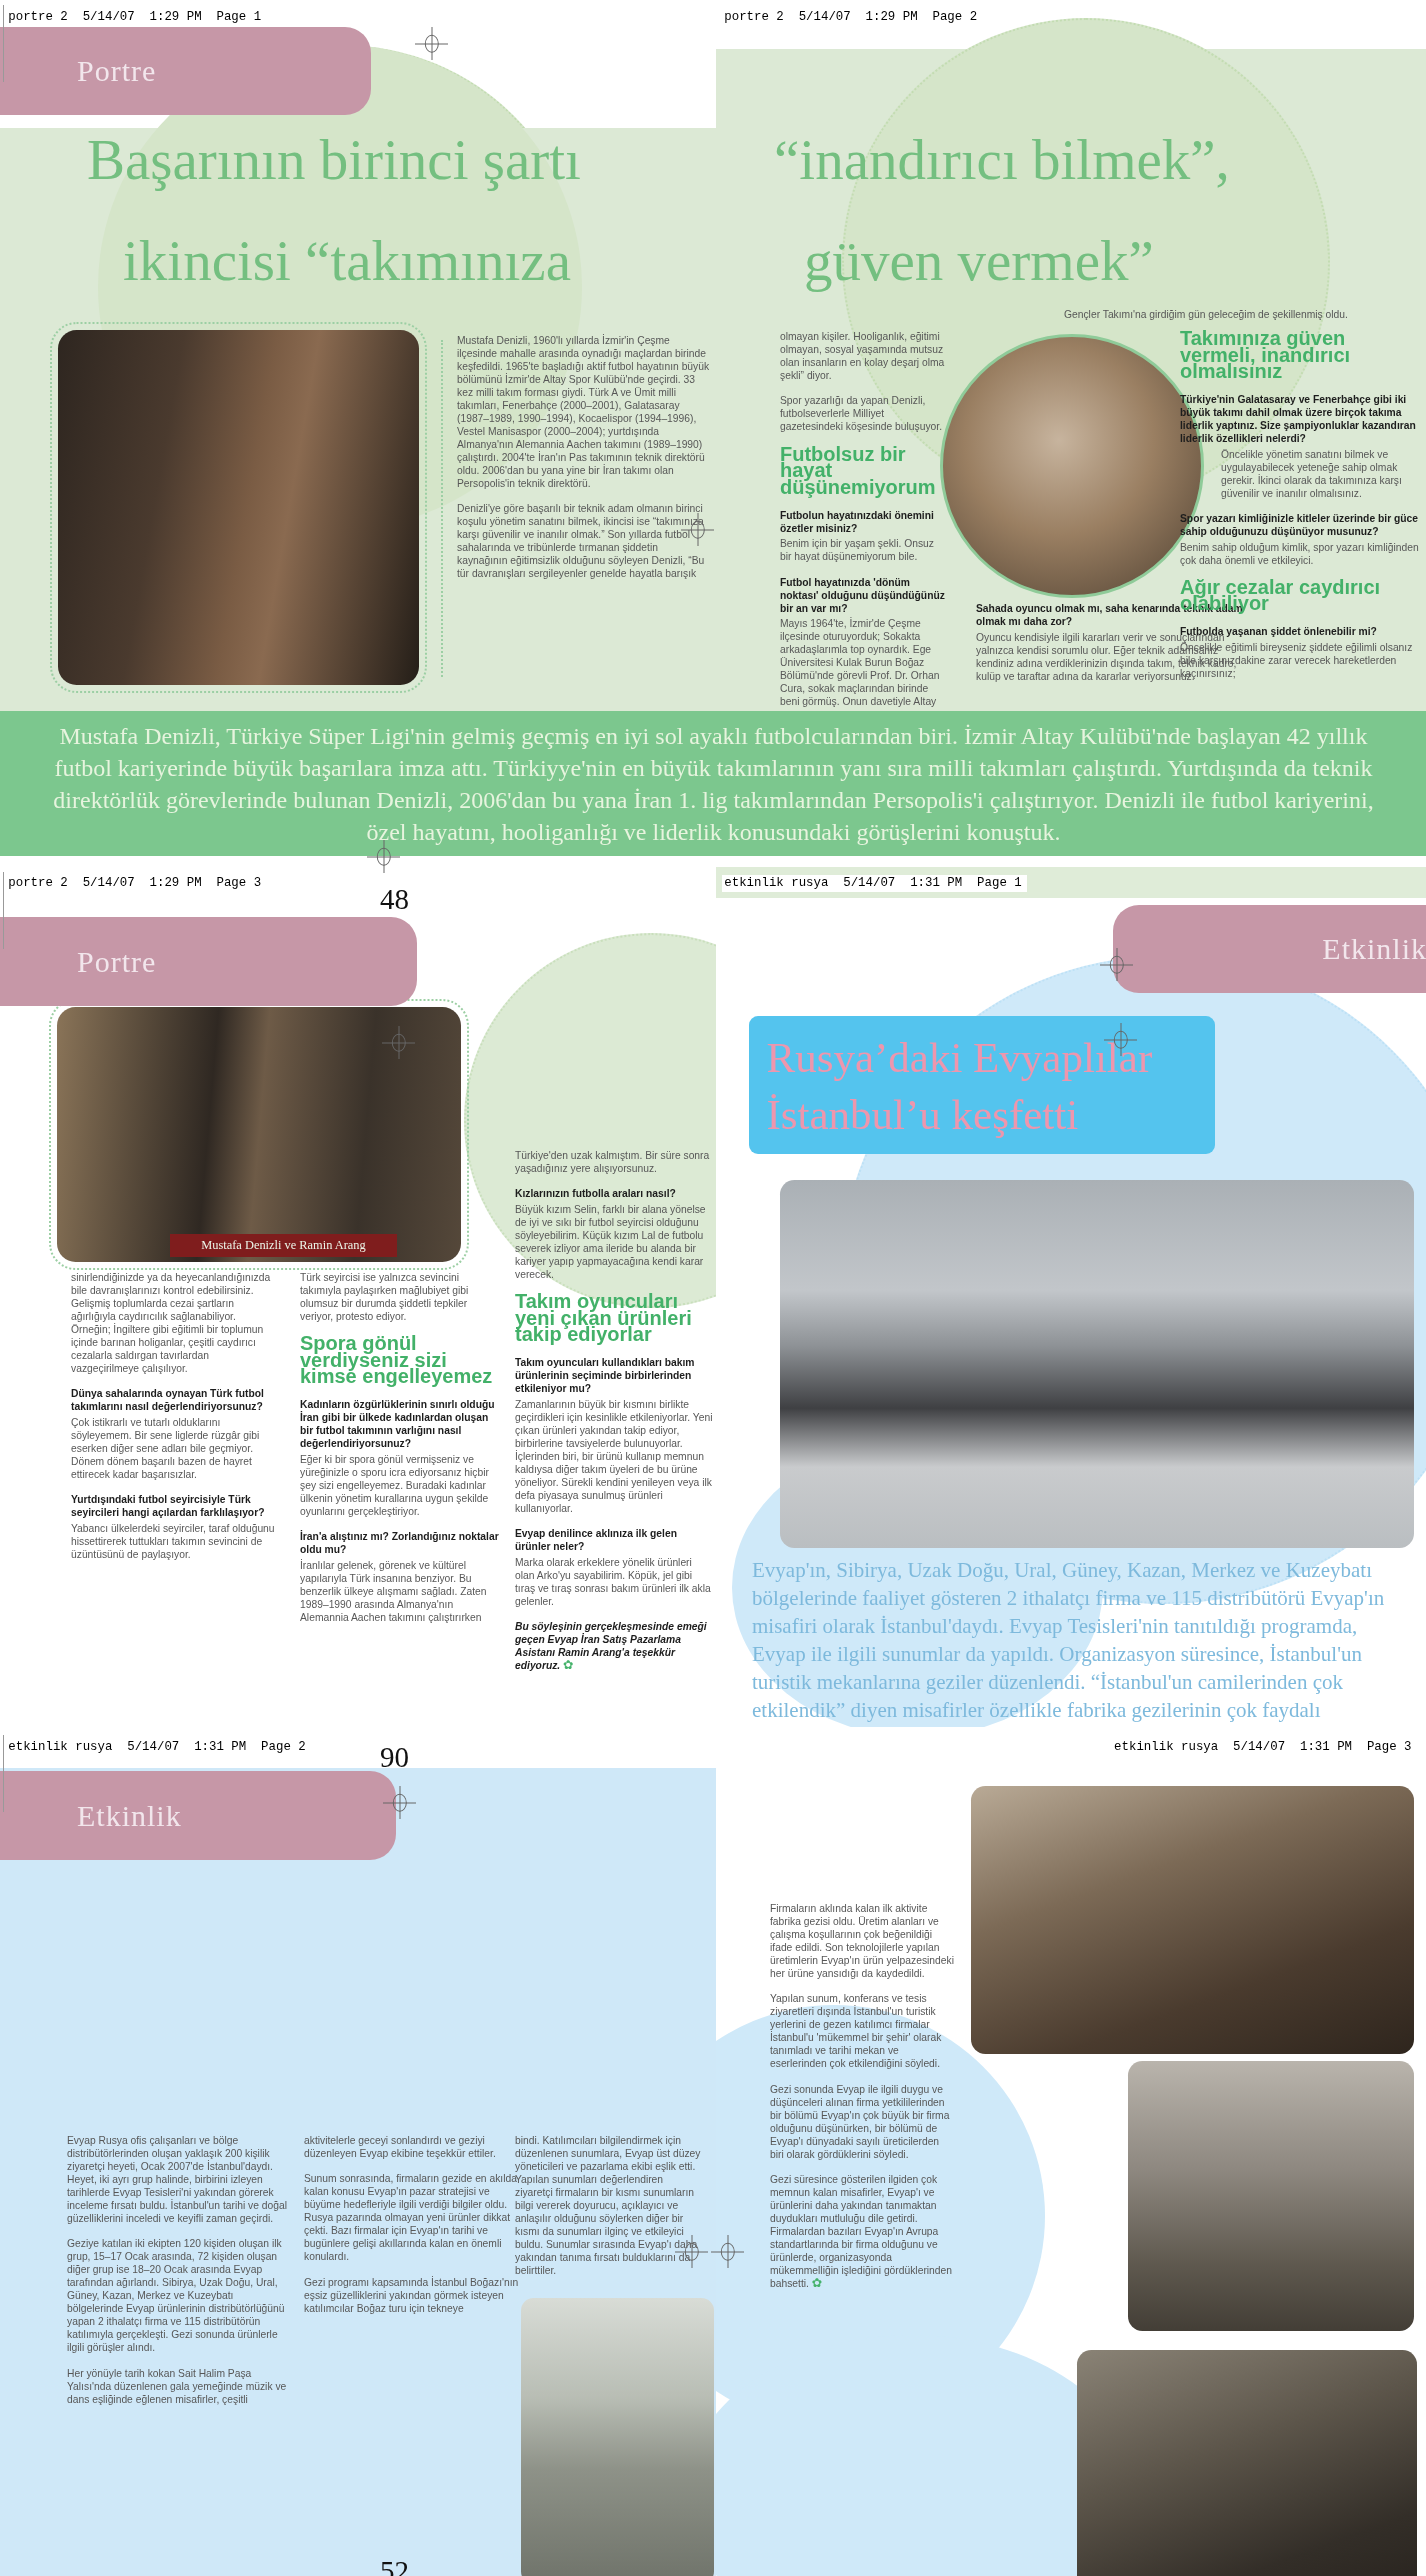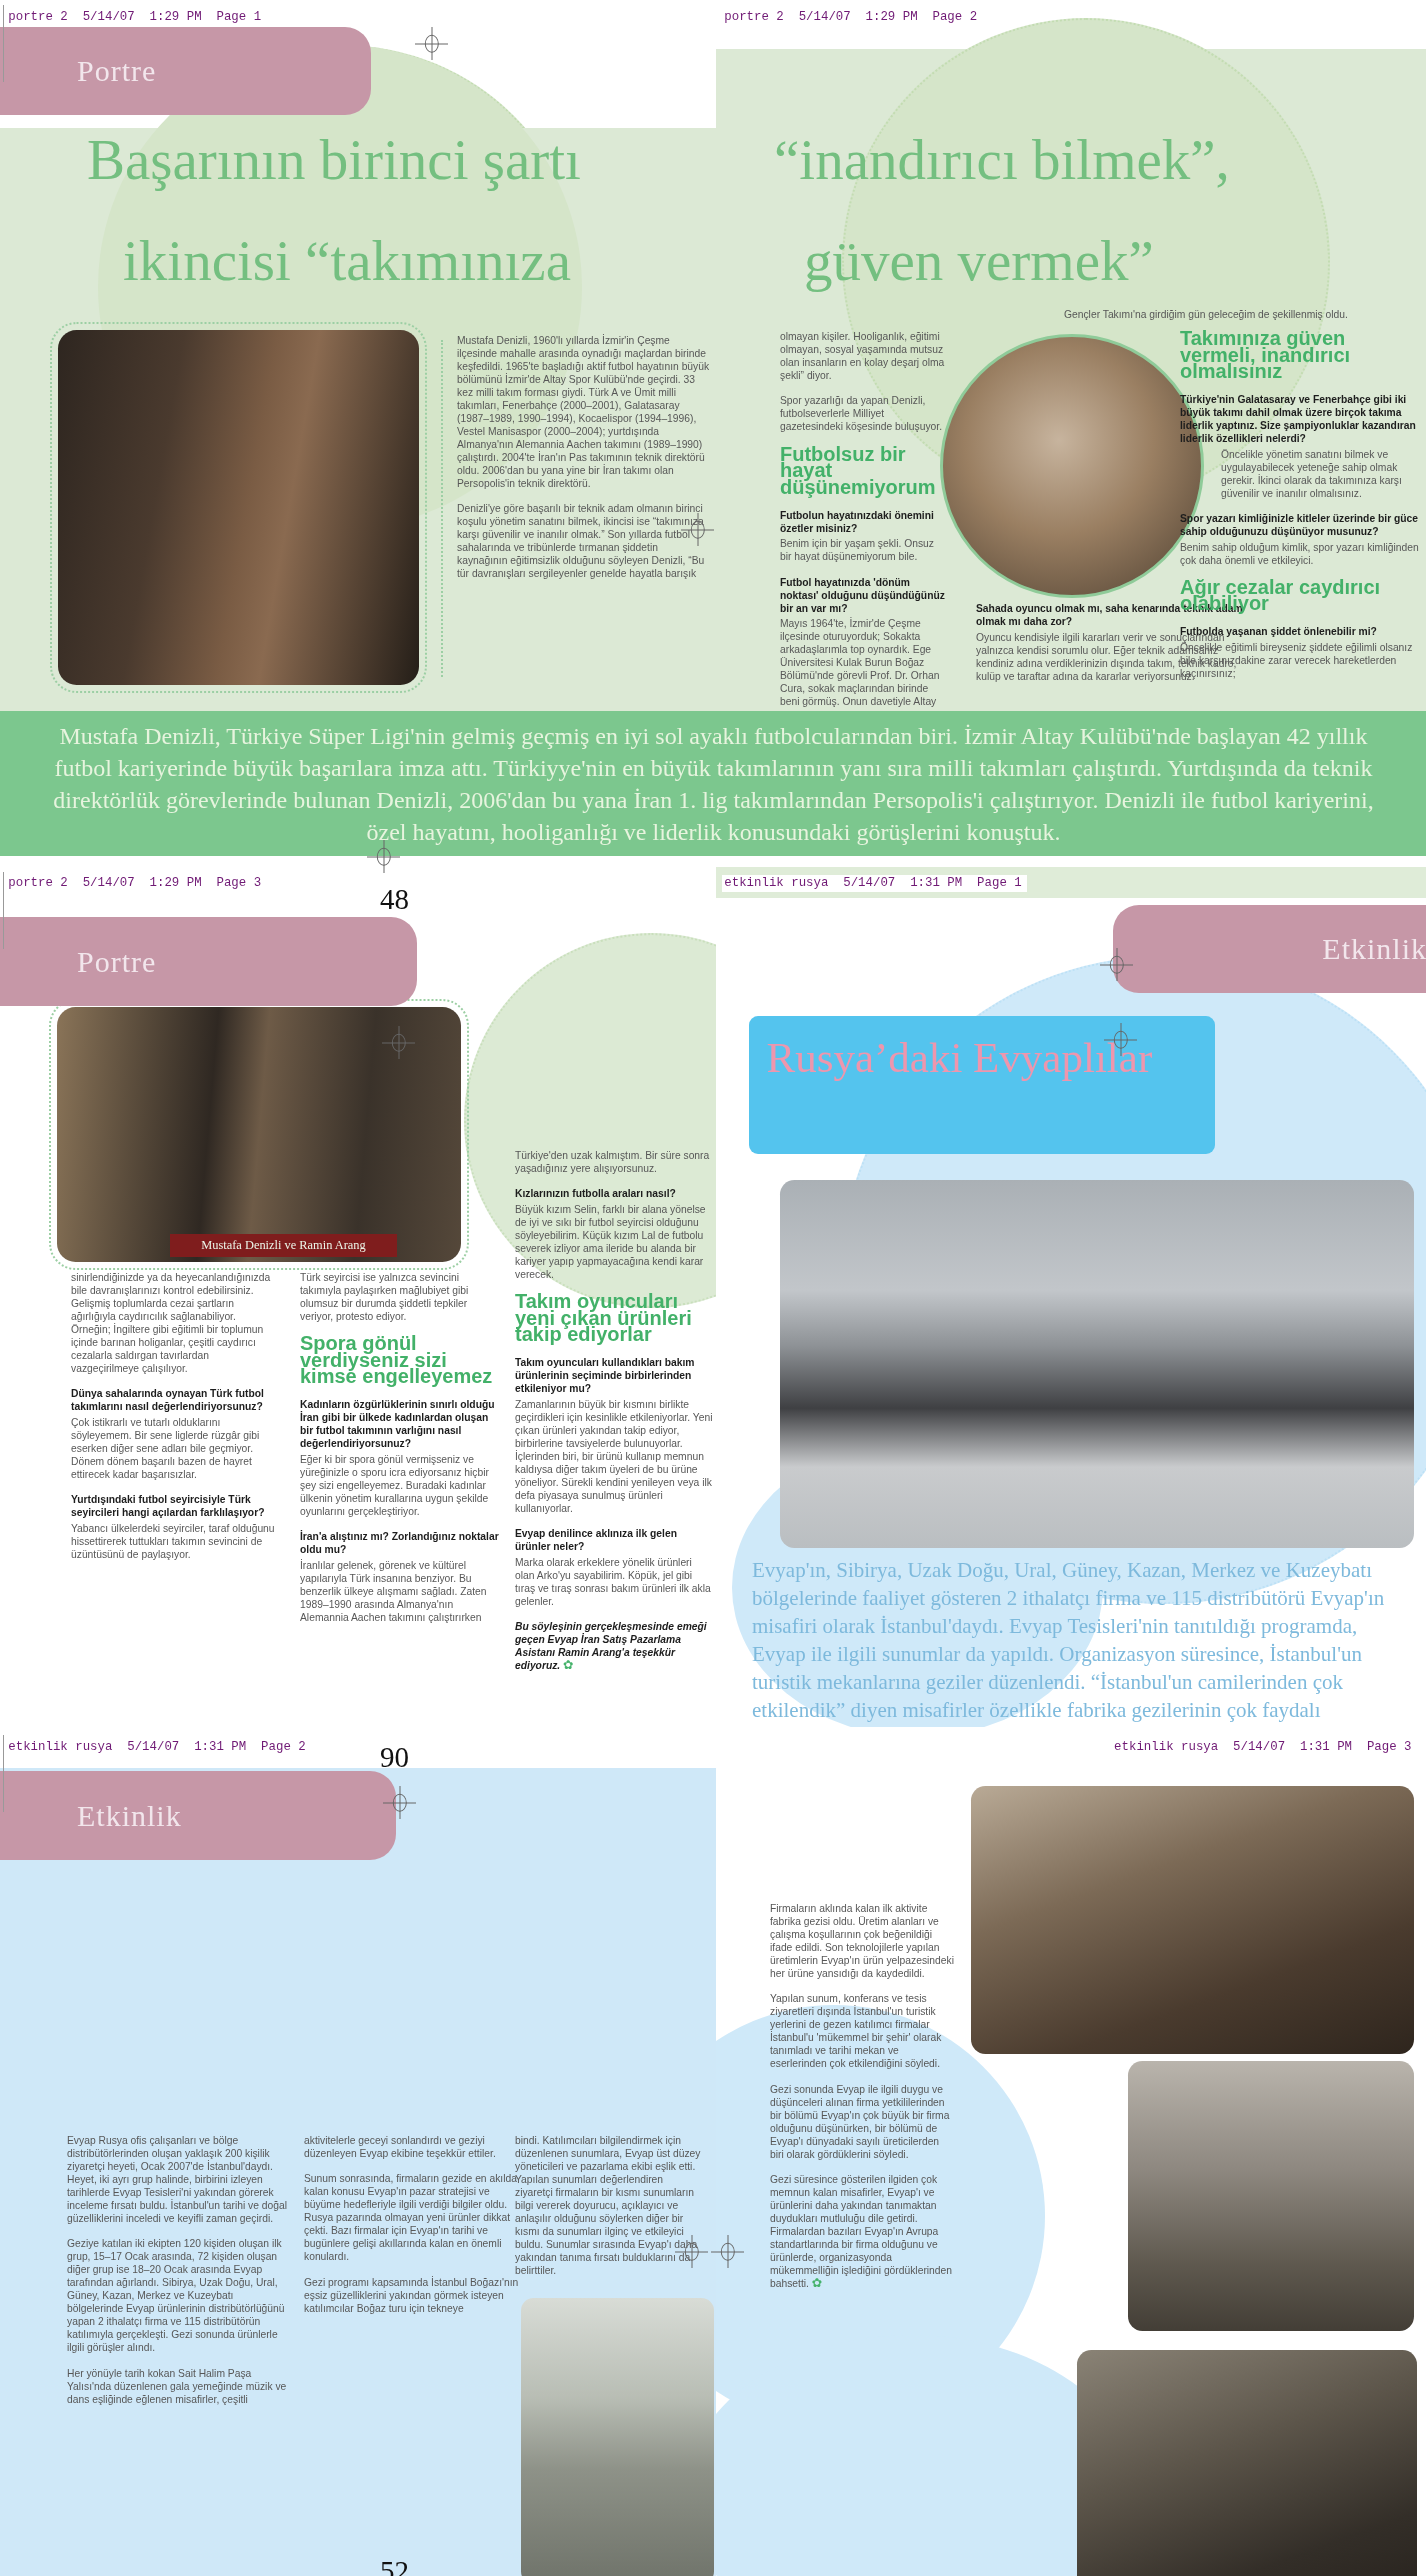--- a/index.html
+++ b/index.html
@@ -1,20 +1,20 @@
 <!DOCTYPE html>
 <html style="font-size:8.2px"><head>
 <meta charset="utf-8">
 <style>
   html,body{margin:0;padding:0;background:#fff;}
   .sheet{position:relative;width:1427px;height:2612px;background:#ffffff;overflow:hidden;
          font-family:"Liberation Sans",sans-serif;}
   .page{position:absolute;overflow:hidden;}
   .page > div{position:absolute;}
-  .slug{font-family:"Liberation Mono",monospace;font-size:12.4px;color:#701a75;background:#fff;
+  .slug{font-family:"Liberation Mono",monospace;font-size:12.4px;color:#000000;background:#fff;
         padding:1.5px 5.2px 1.5px 2.1px;white-space:pre;z-index:30;}
   .green-bg{background:#dce9d5;}
   .blue-bg{background:#cfe8f8;}
   .green-strip{background:#dfecd8;}
   .scallop{border-radius:50%;}
   .sc-green{background:#d5e5c9;border:2.6px dotted #c3dcb2;}
   .sc-palegreen{background:#dcead4;border:2.1px dotted #c9dfbc;}
   .sc-blue{background:#cfe9f9;border:2.6px dotted #bde1f6;}
   .tab{background:#c697a7;z-index:9;display:flex;align-items:center;}
   .tab-right{border-radius:0 26px 26px 0;padding-left:77px;}
@@ -171,20 +171,21 @@
   <div class="page" style="left:716px;top:856px;width:710px;height:871px">
     <div class="green-strip" style="left:0;top:11.3px;width:710px;height:31px"></div>
     <div class="slug" style="left:6.2px;top:18.5px">etkinlik rusya  5/14/07  1:31 PM  Page 1</div>
     <div class="scallop sc-blue" style="left:124px;top:100px;width:644px;height:644px"></div>
     <div class="scallop sc-blue" style="left:15.5px;top:582px;width:371px;height:299px;border:none"></div>
     <div class="tab tab-left" style="left:397px;top:49px;width:314px;height:88px">
       <span class="tab-text">Etkinlik</span>
     </div>
     <div class="title-box" style="left:33px;top:160px;width:466px;height:138px">
       <div class="title-line">Rusya’daki Evyaplılar</div>
+      <div class="title-line">İstanbul’u keşfetti</div>
     </div>
     <div class="photo ph-group" style="left:64px;top:324px;width:634px;height:368px;border-radius:14.4px"></div>
     <div class="intro-blue" style="left:36px;top:700px;width:662px">Evyap'ın, Sibirya, Uzak Doğu, Ural, Güney, Kazan, Merkez ve Kuzeybatı bölgelerinde faaliyet gösteren 2 ithalatçı firma ve 115 distribütörü Evyap'ın misafiri olarak İstanbul'daydı. Evyap Tesisleri'nin tanıtıldığı programda, Evyap ile ilgili sunumlar da yapıldı. Organizasyon süresince, İstanbul'un turistik mekanlarına geziler düzenlendi. “İstanbul'un camilerinden çok etkilendik” diyen misafirler özellikle fabrika gezilerinin çok faydalı olduğunun altını çizdi.</div>
   </div>
 
   <div class="page" style="left:0;top:1727px;width:716px;height:885px">
     <div class="blue-bg" style="left:0;top:41px;width:716px;height:843px;z-index:1"></div>
     <div class="slug" style="left:6.2px;top:11.3px">etkinlik rusya  5/14/07  1:31 PM  Page 2</div>
     <div class="trim-v" style="left:2.6px;top:8.2px;height:77px"></div>
     <div class="folio" style="left:380px;top:14.4px">90</div>

